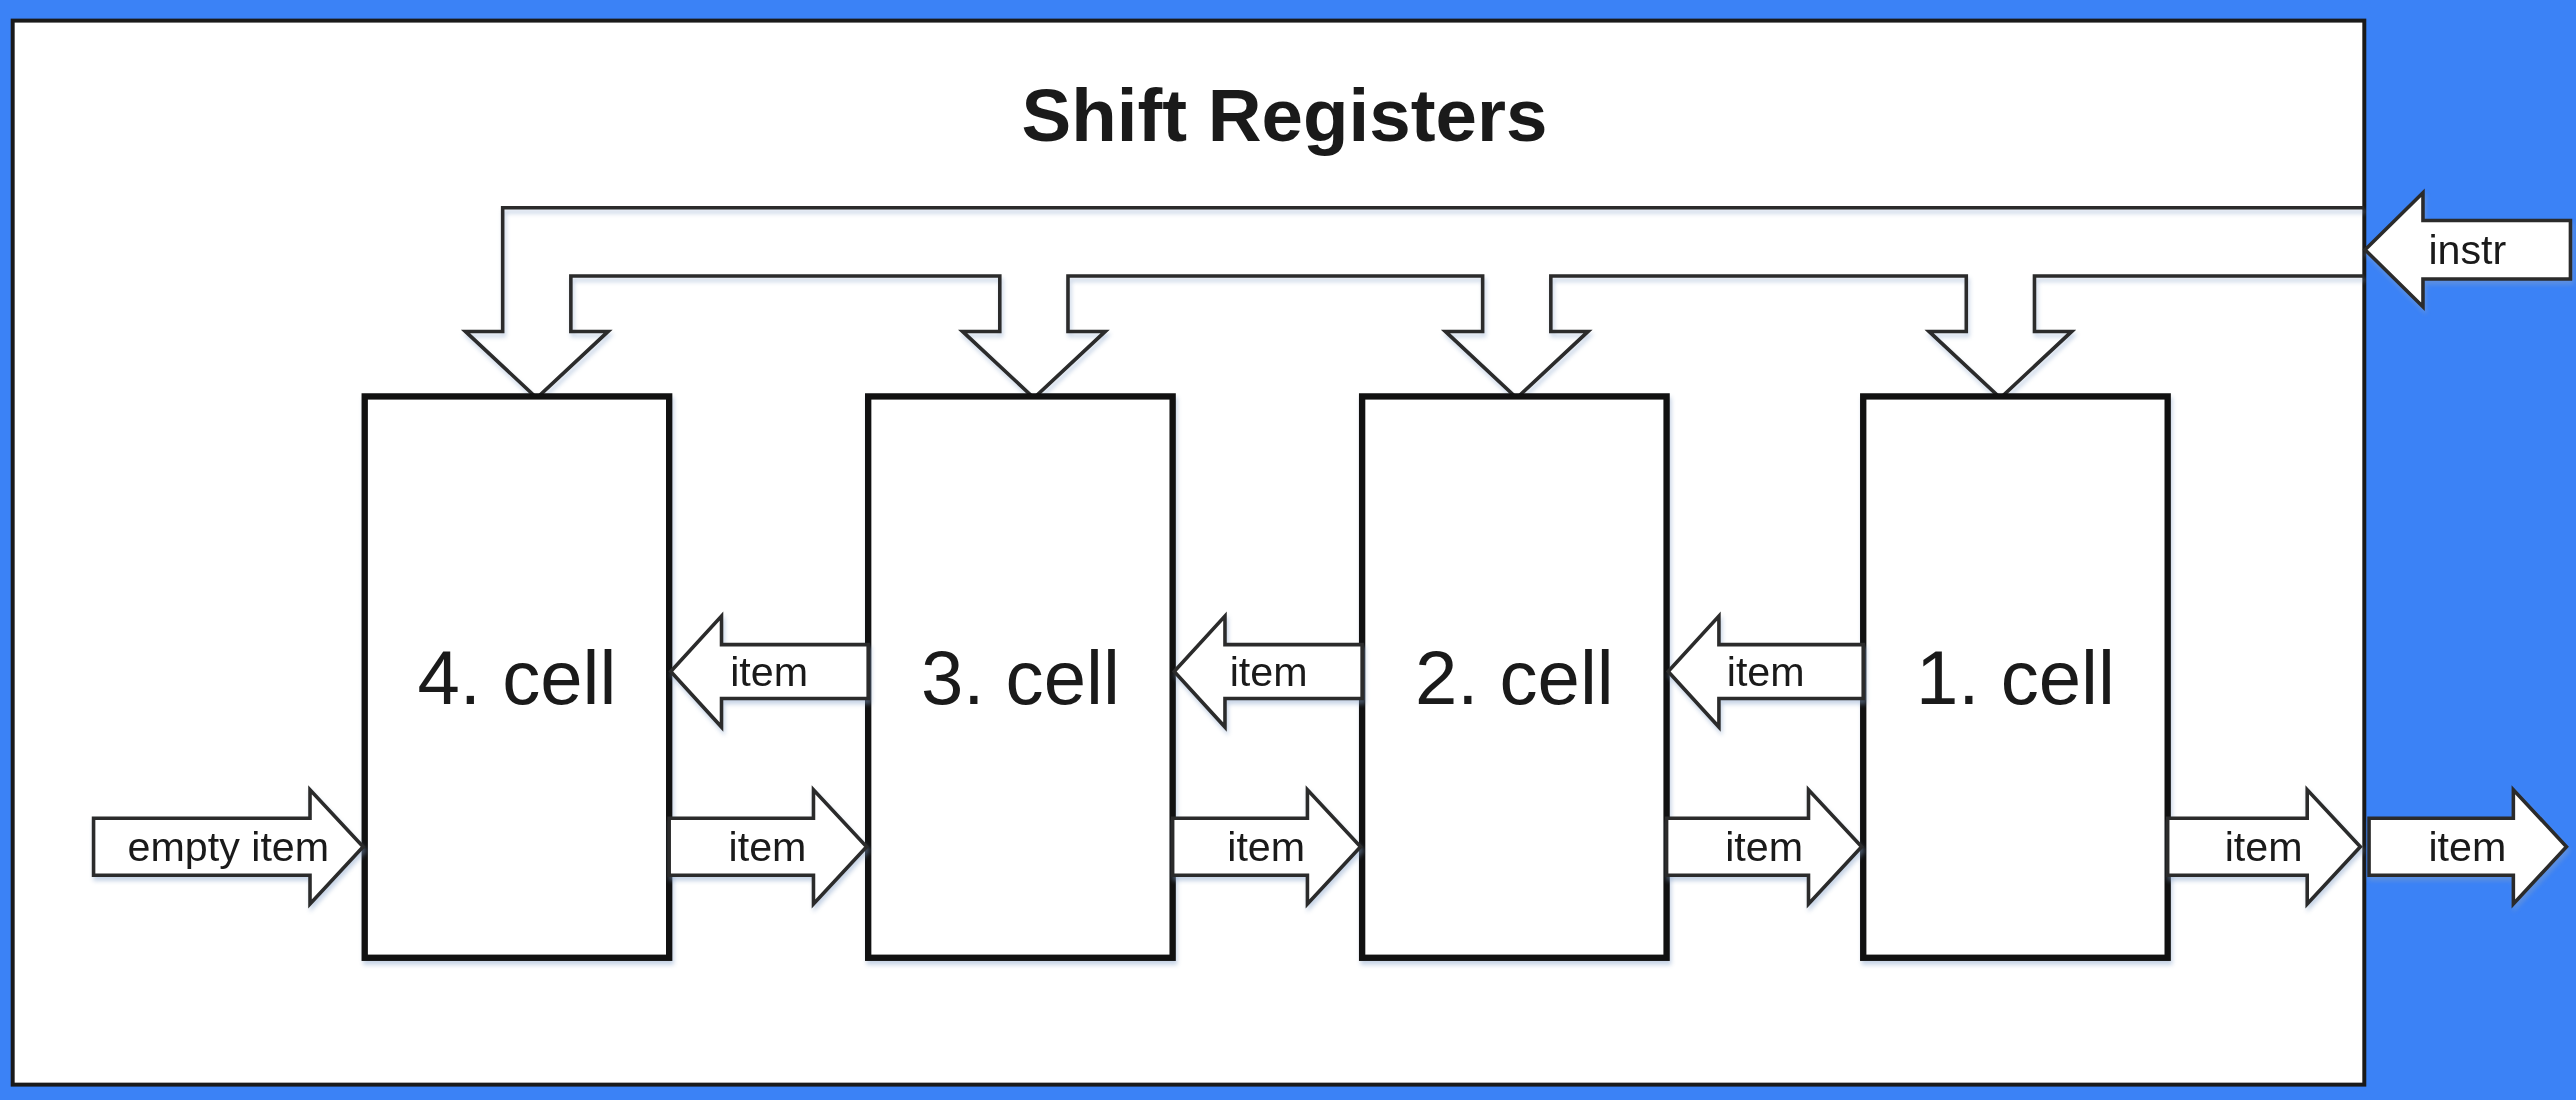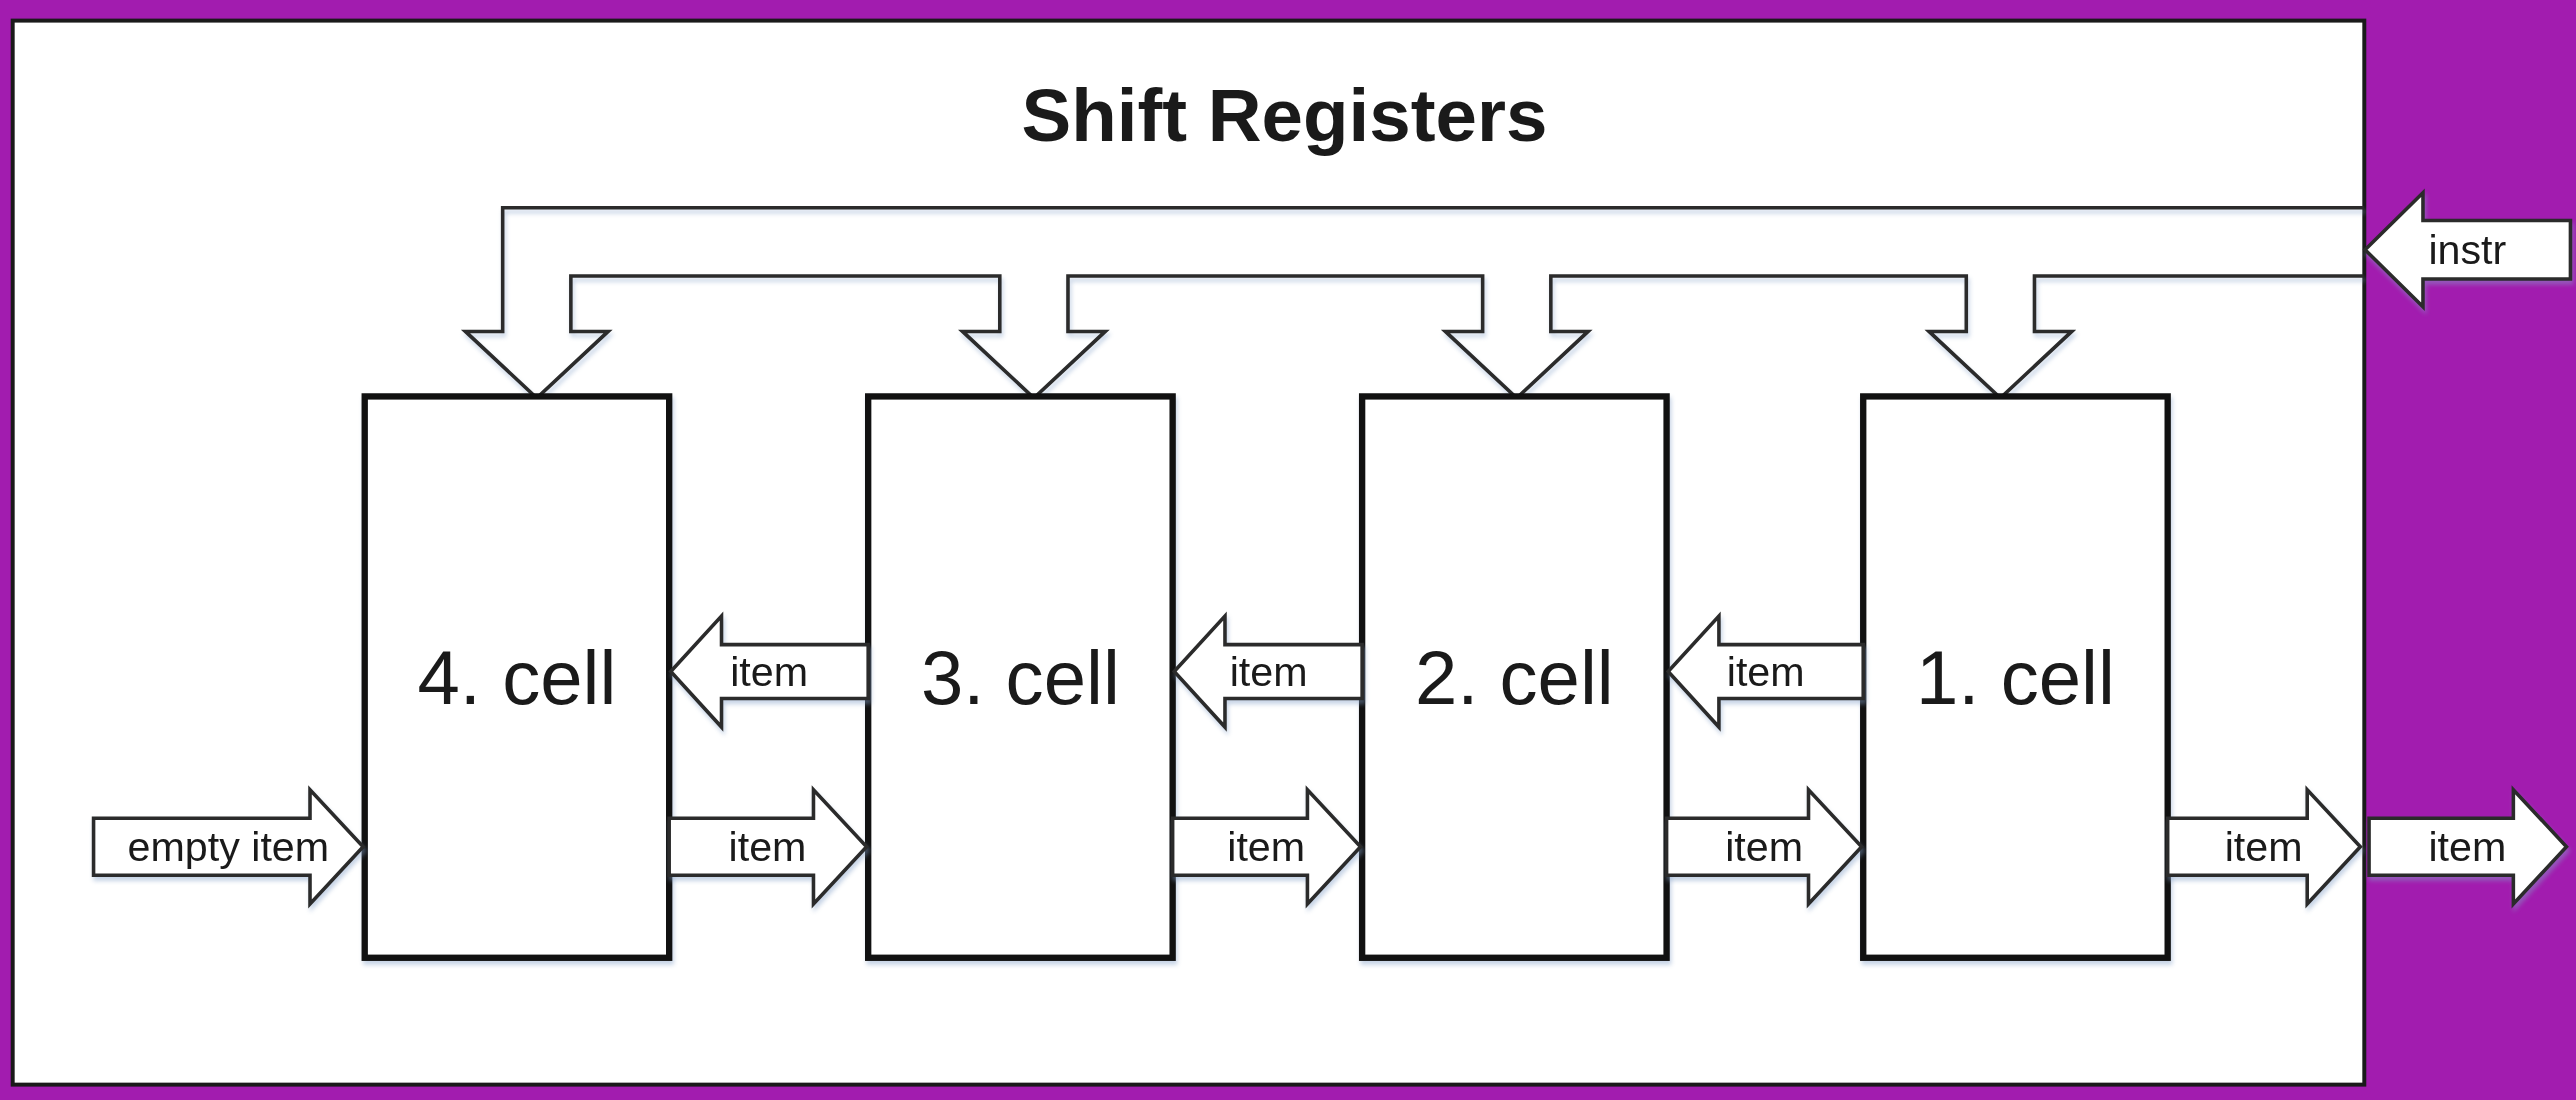--- a/index.html
+++ b/index.html
@@ -3,21 +3,21 @@
 <meta charset="utf-8">
 <style>
   html, body {
     margin: 0;
     padding: 0;
     background: #ffffff;
   }
   .diagram-wrap {
     width: 100%;
     max-width: 2576px;
-    background: #a21caf;
+    background: #3b82f6;
     text-decoration: underline;
   }
   svg {
     display: block;
     width: 100%;
     height: auto;
     font-family: "Liberation Sans", "DejaVu Sans", sans-serif;
   }
   .outer-box {
     fill: #ffffff;

